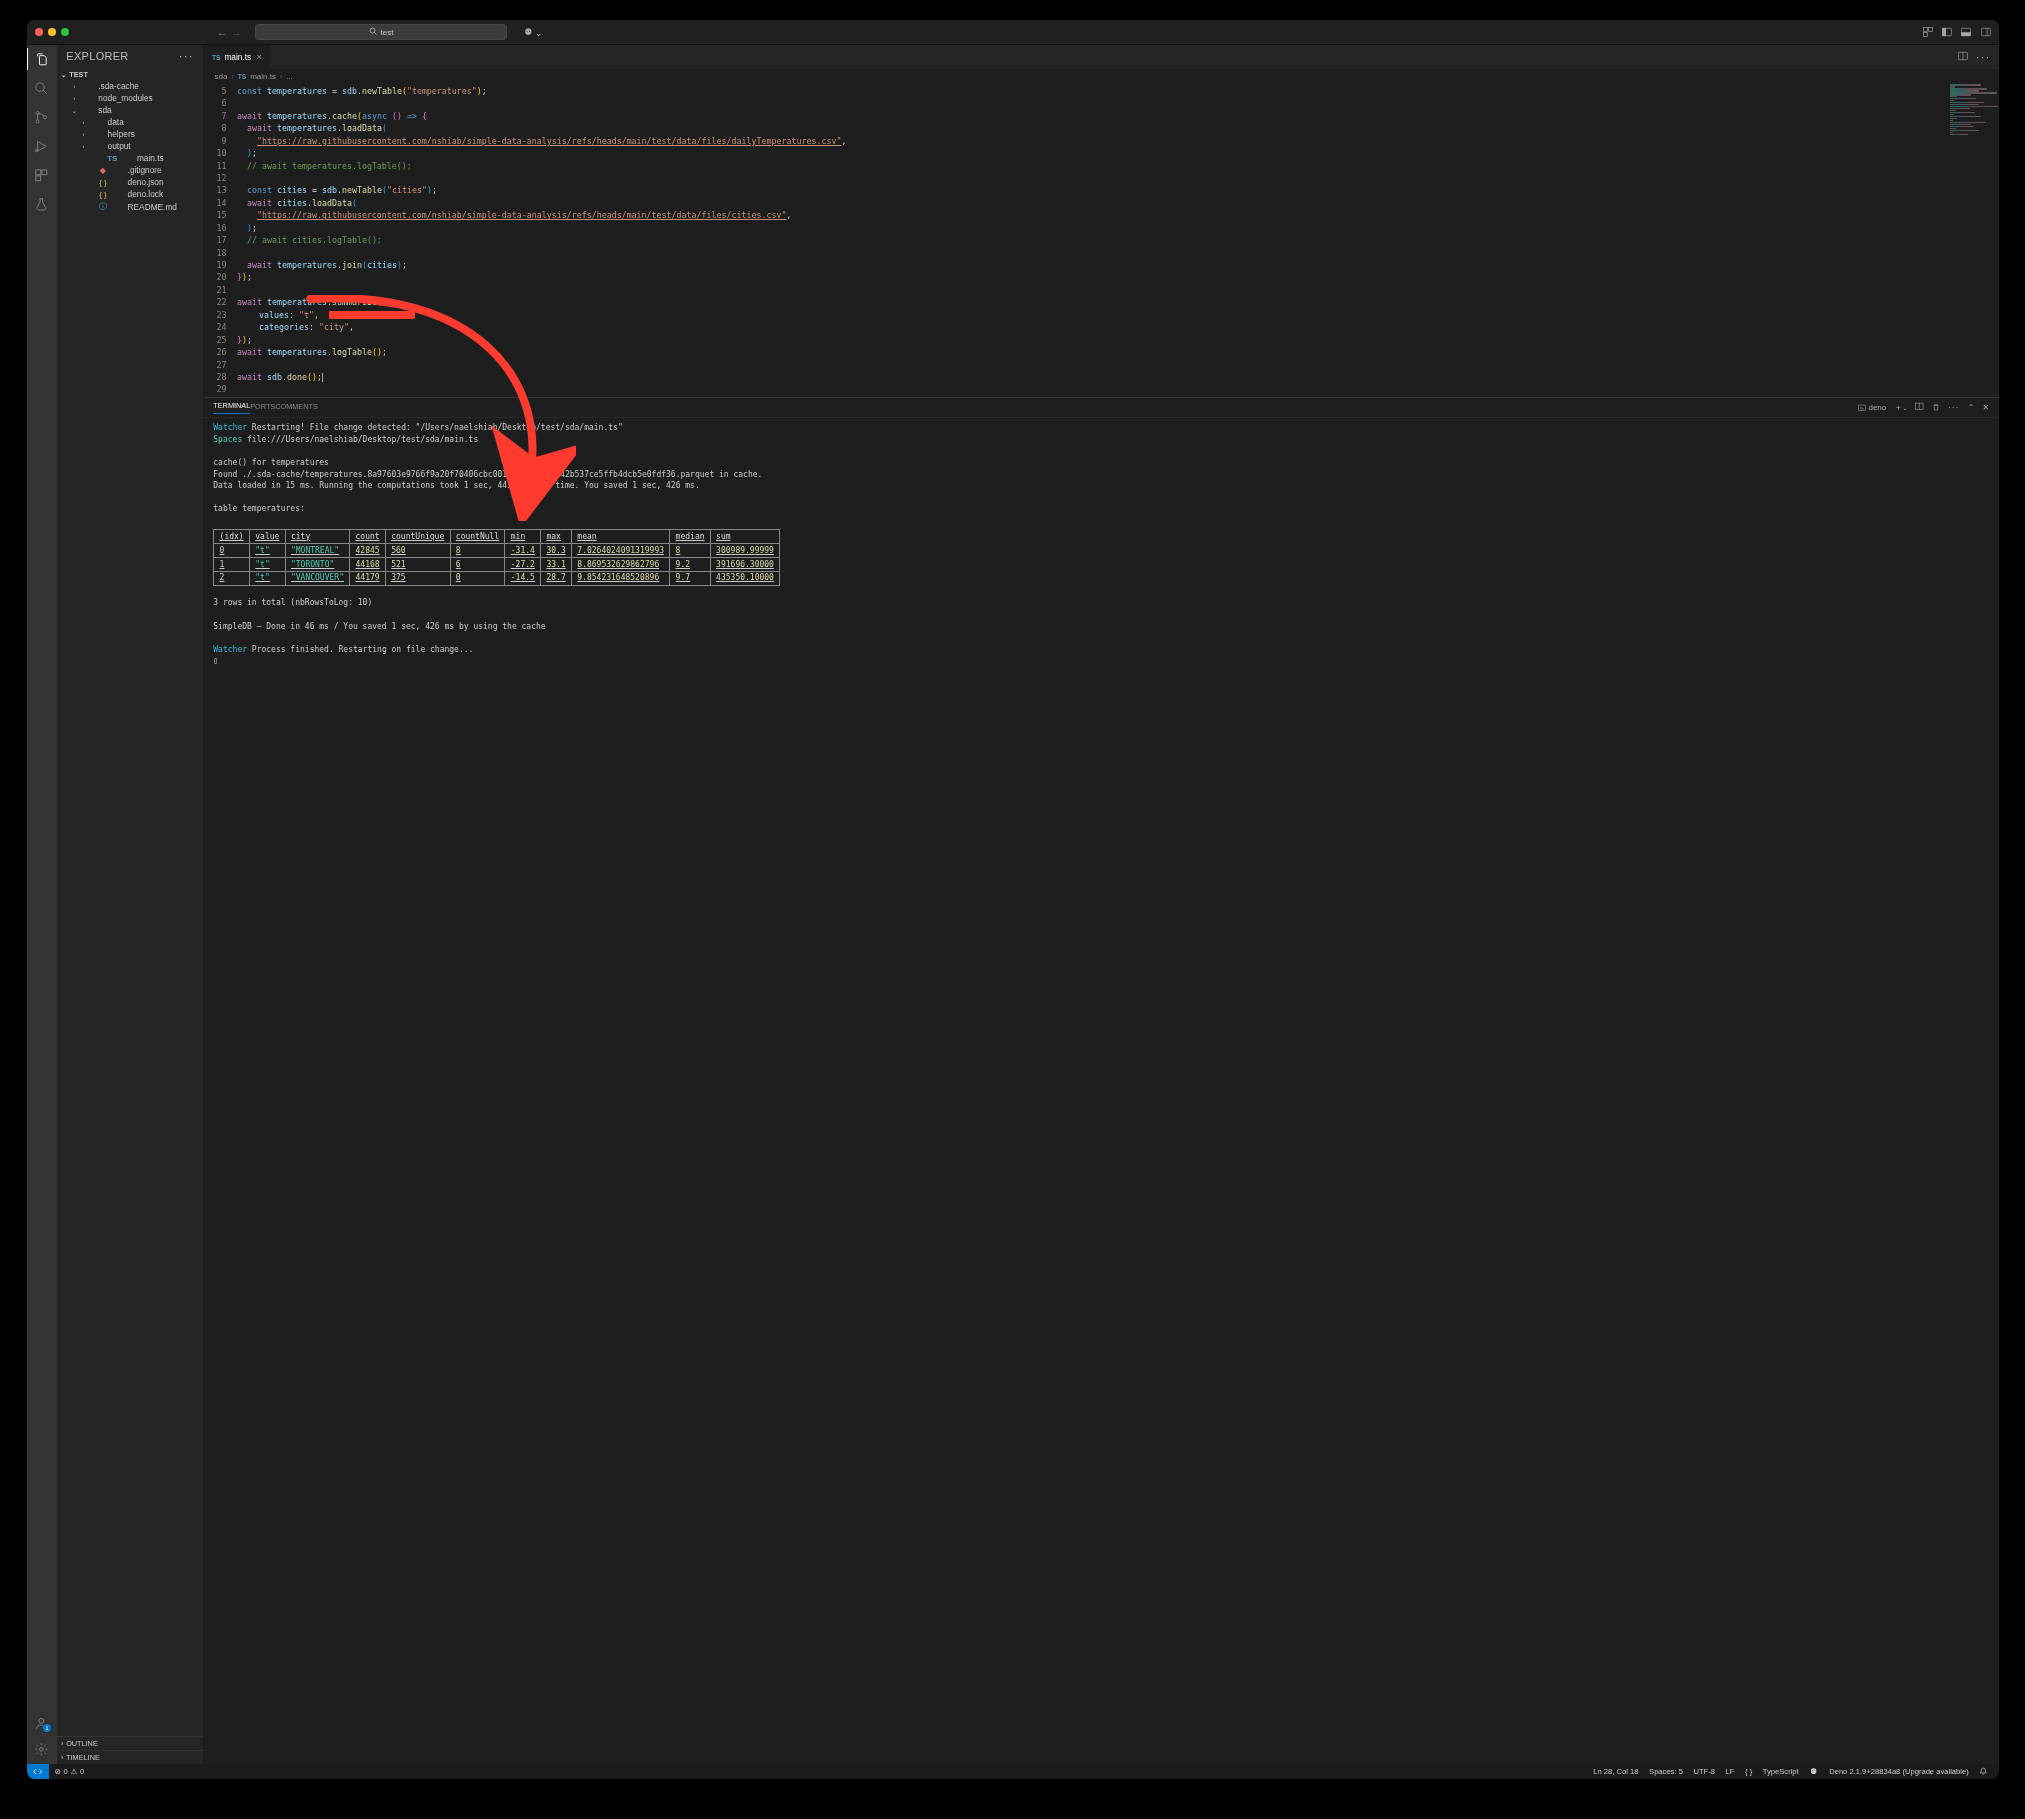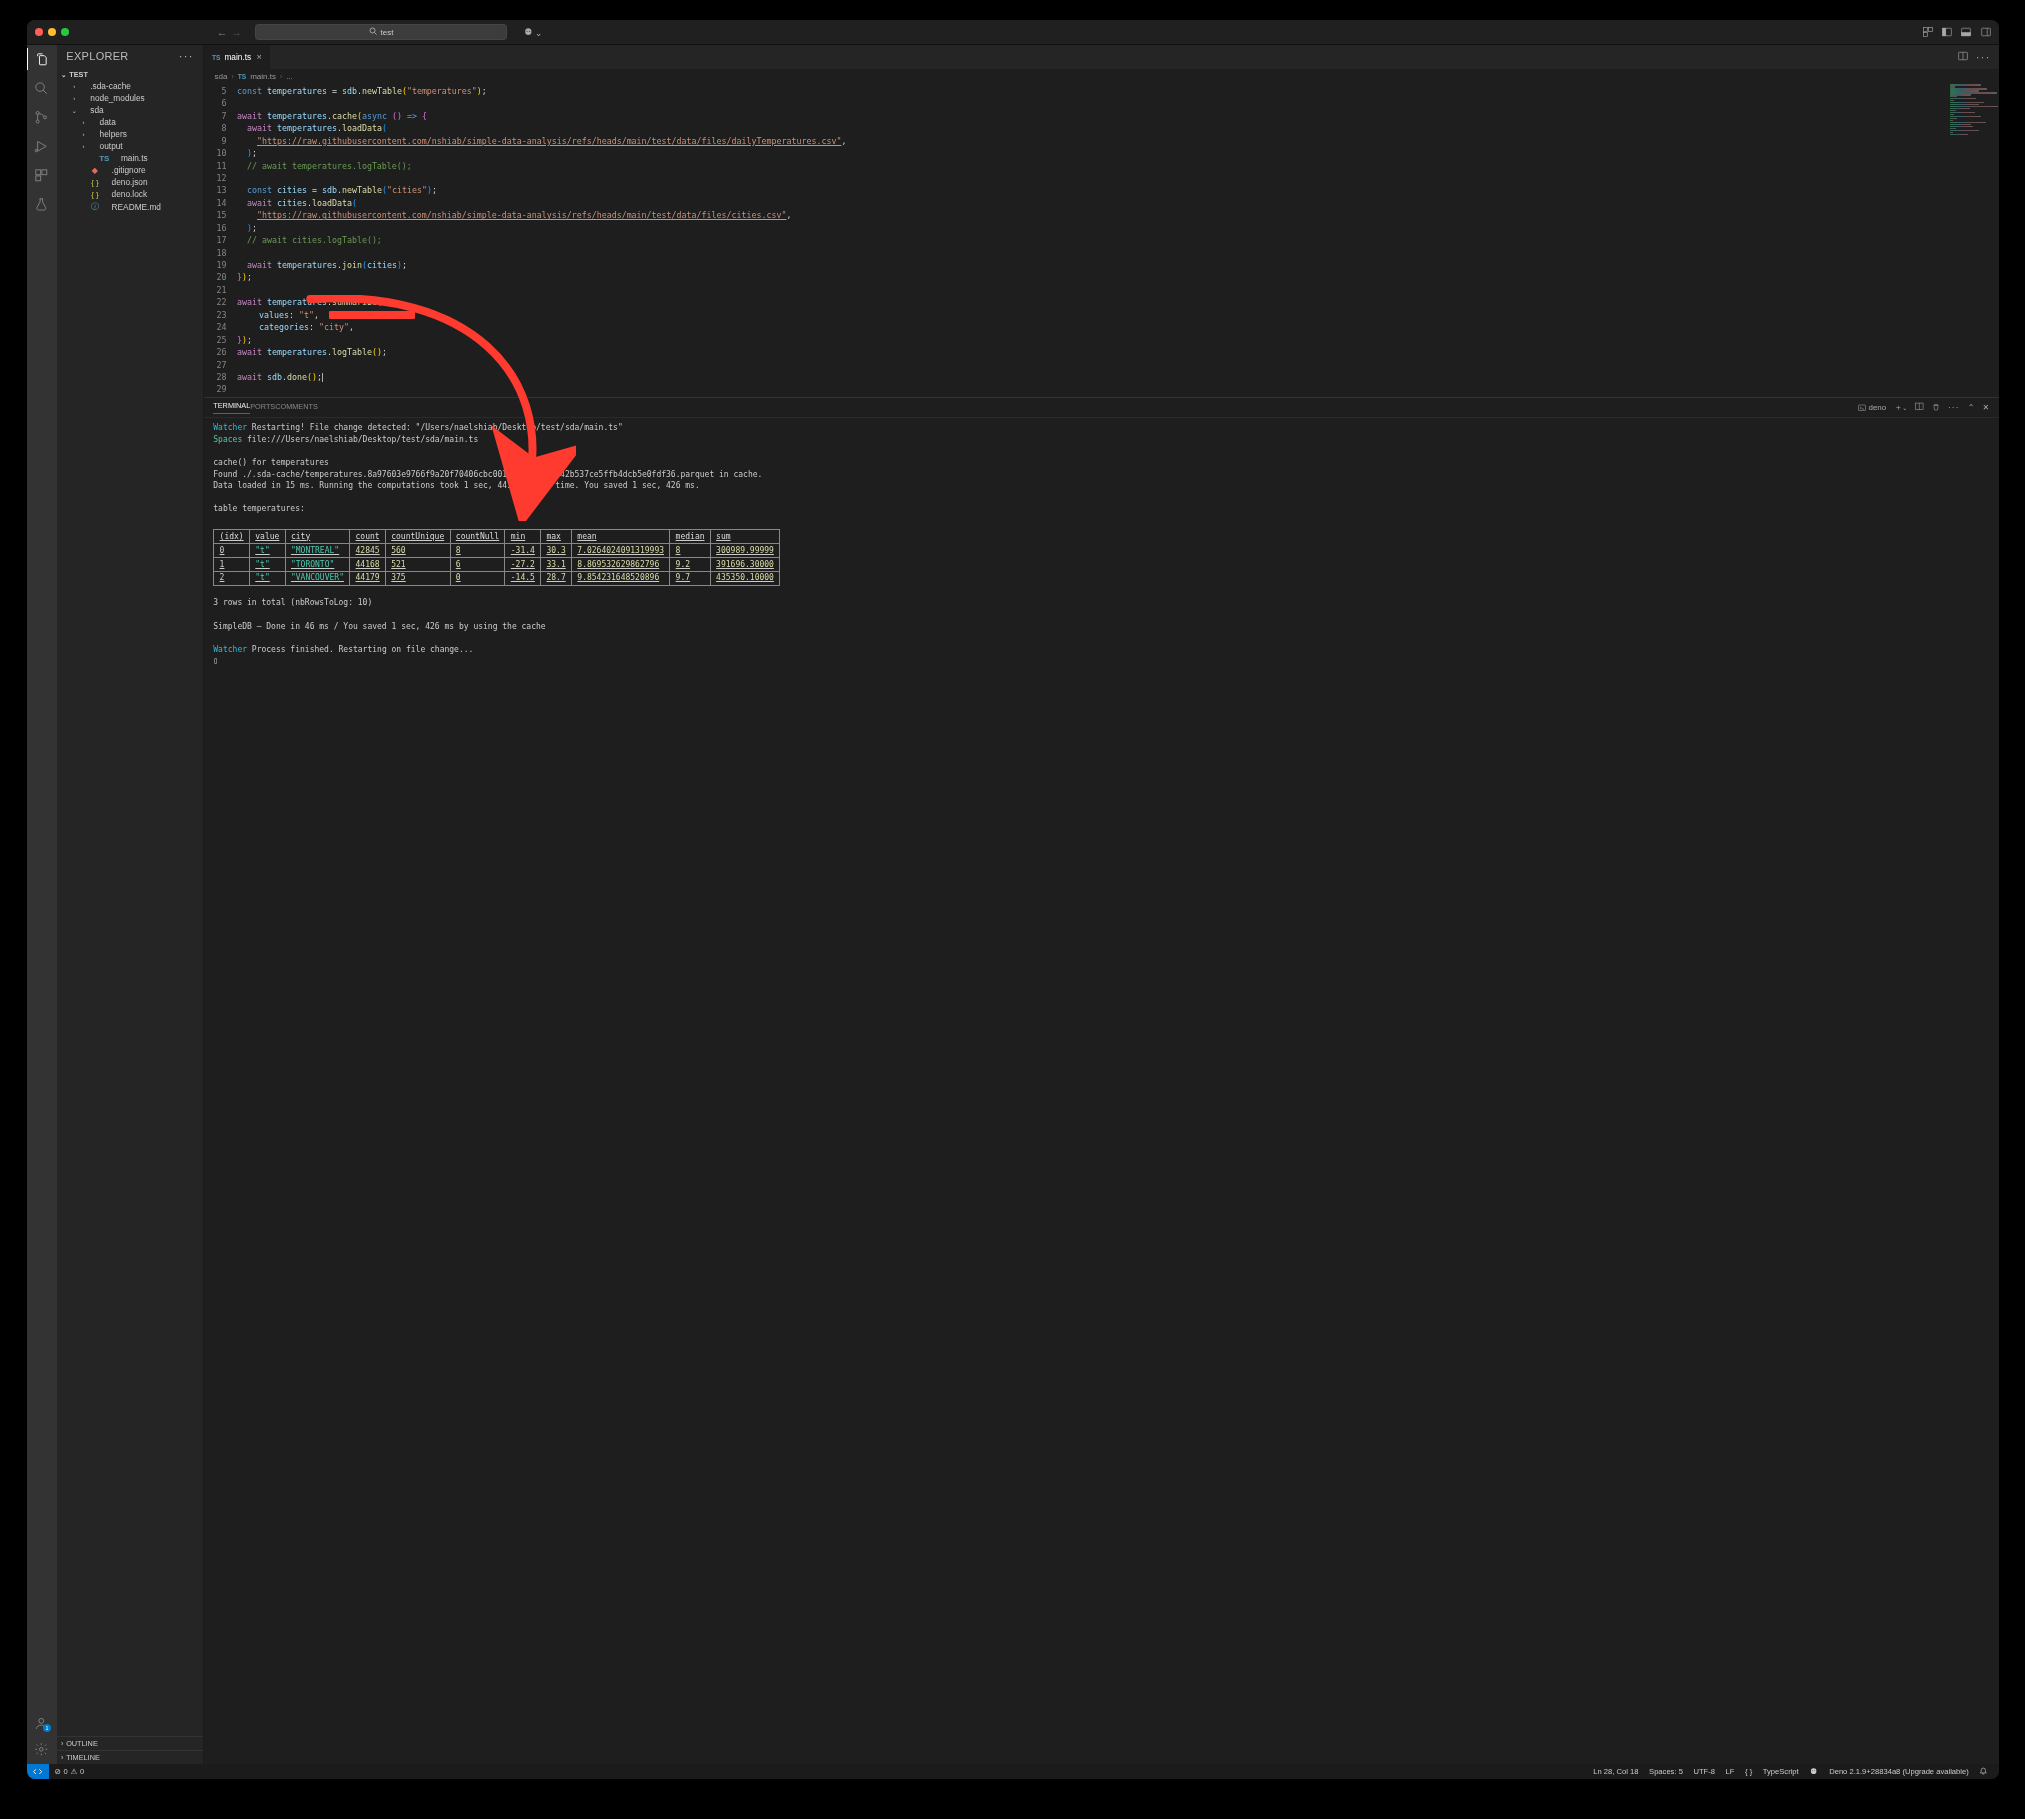--- a/index.html
+++ b/index.html
@@ -48,21 +48,21 @@
   
   .sidebar {
     width:147px; background:#252526; flex-shrink:0; display:flex; flex-direction:column;
     border-right:0.7px solid #1a1a1a; font-size:8.3px;
   }
   .sb-header { height:22.6px; display:flex; align-items:center; justify-content:space-between; padding:0 9.3px; color:#bbb; font-size:11px; letter-spacing:0.3px;}
   .sb-section { padding: 1.3px 0; }
   .sb-section-title { padding:1.3px 4px; color:#ccc; font-weight:700; font-size:7.3px; display:flex; align-items:center; gap:2.7px;}
   .sb-section-title .chev { font-size:6.6px; color:#ccc;}
   .tree { padding-left: 4px; }
-  .tree-item { display:flex; align-items:center; gap:12px; padding:1px 4px 1px 0; color:#ccc; white-space:nowrap;}
+  .tree-item { display:flex; align-items:center; gap:20px; padding:1px 4px 1px 0; color:#ccc; white-space:nowrap;}
   .tree-item .chev { width:8px; font-size:6px; color:#ccc; display:inline-block; text-align:center;}
   .tree-item .fi { width:9.3px; display:inline-flex; justify-content:center; font-size:8px;}
   .indent1 { padding-left: 9.3px; } .indent2 { padding-left: 18.6px; }
   .fi-ts { color:#519aba; font-weight:bold; font-size:6.6px;}
   .fi-json { color:#cbcb41; }
   .fi-info { color:#519aba; }
   .fi-git { color:#e06c5c; }
   .sb-collapsed { padding:2px 4px; color:#ccc; font-size:7.3px; display:flex; align-items:center; gap:2.7px; border-top:0.7px solid #333;}
   .sb-footer { margin-top:auto; }
 

